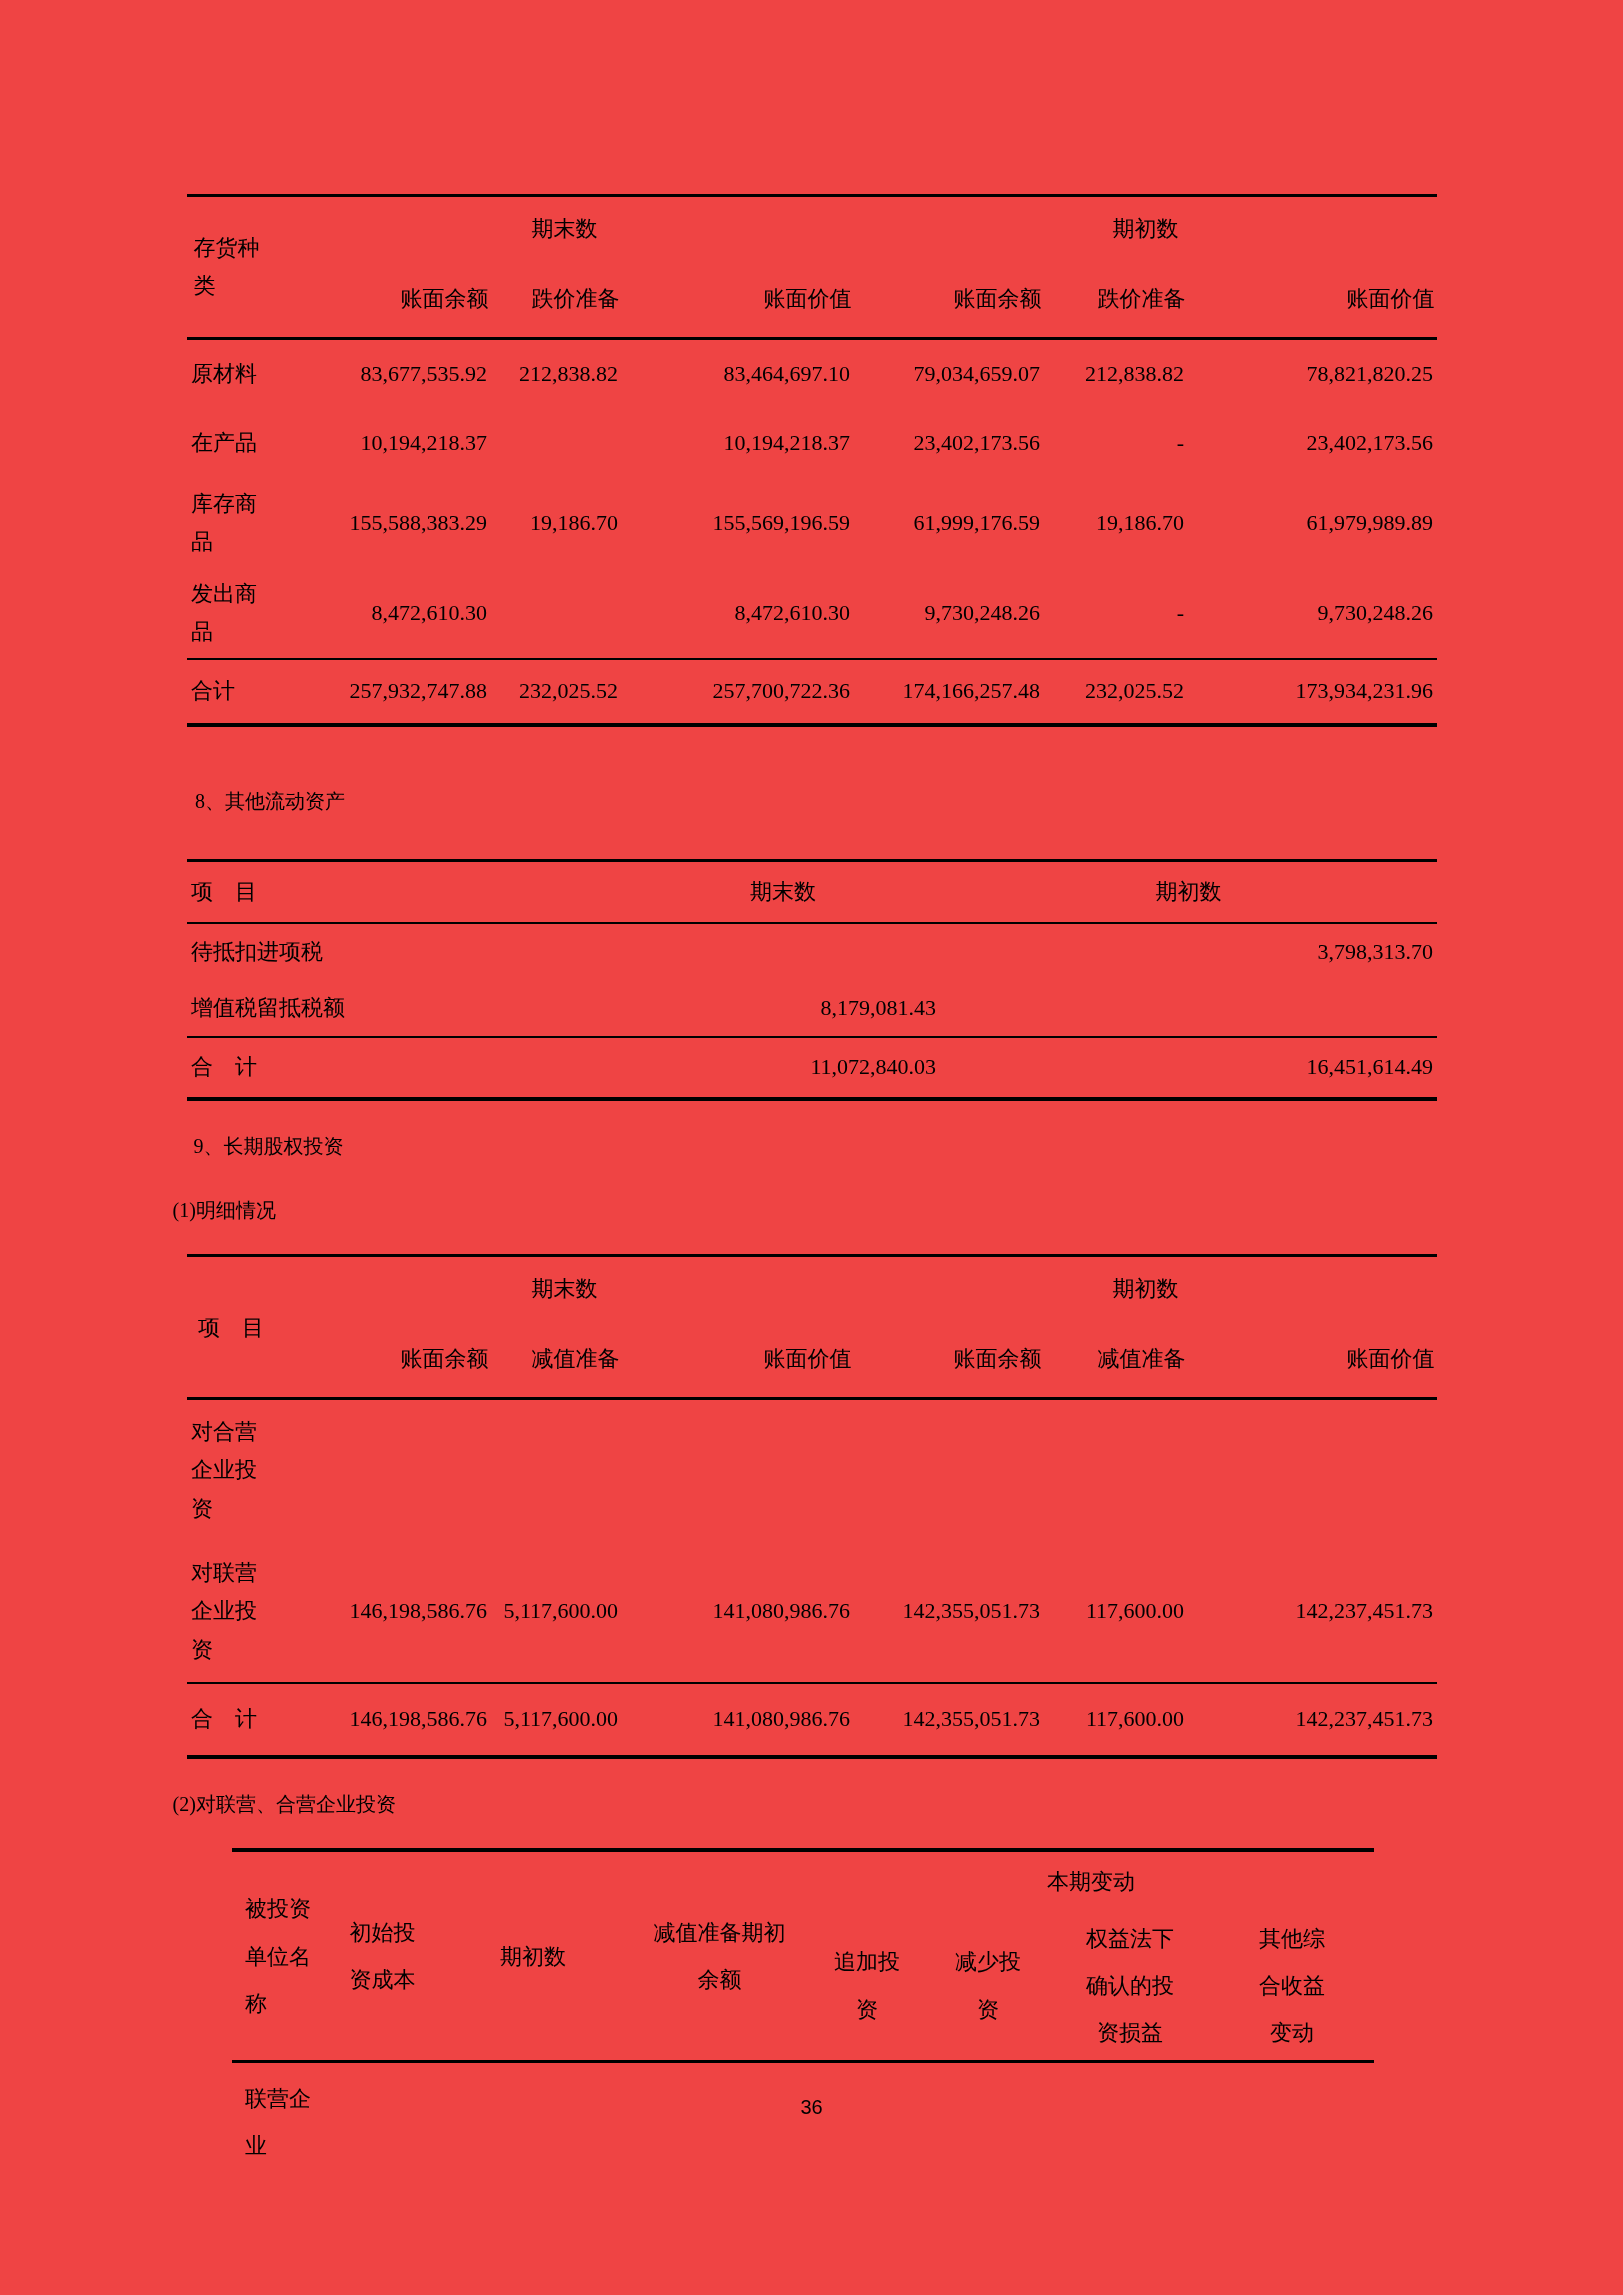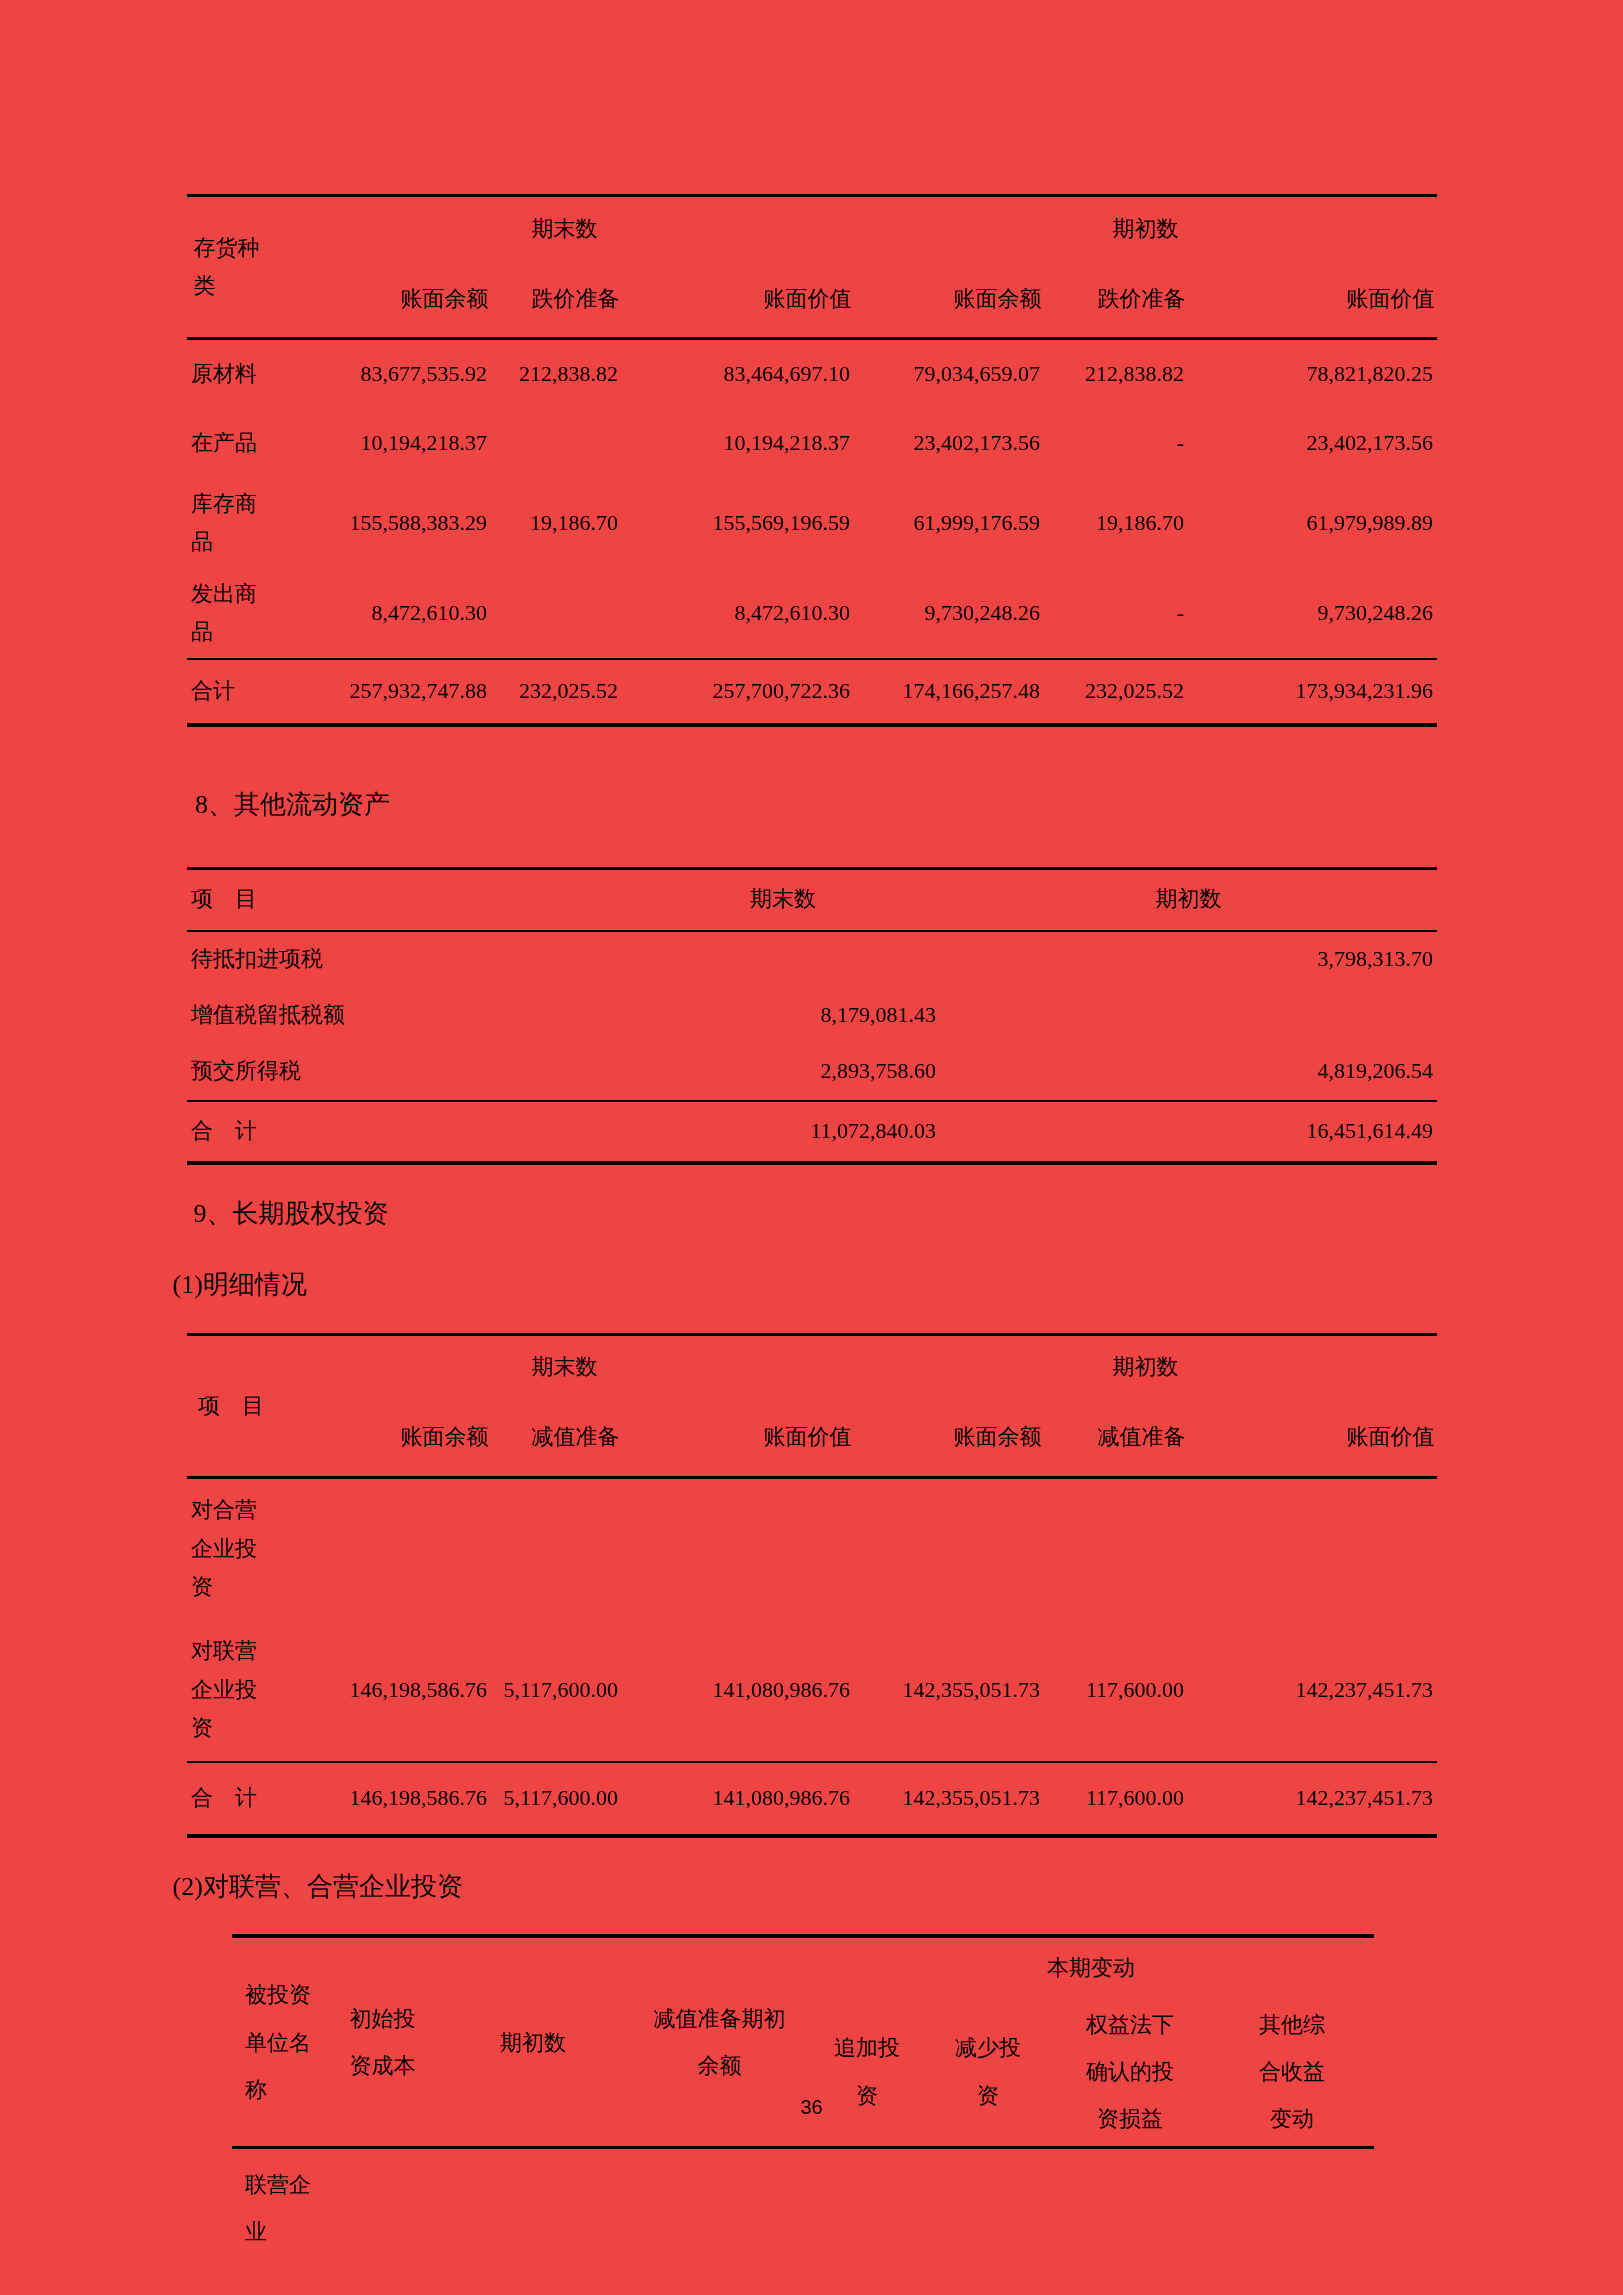--- a/index.html
+++ b/index.html
@@ -69,21 +69,21 @@
   .t4 .w { display:inline-block; vertical-align:middle; text-align:center; }
   .t4 .c0w { max-width:3.4em; text-align:left; }
   .t4 .c1w { max-width:3.4em; }
   .t4 .c3w { max-width:6.5em; }
   .t4 .c4w, .t4 .c5w, .t4 .c7w { max-width:3.4em; }
   .t4 .c6w { max-width:4.5em; }
   .t4 th.left, .t4 td.left { text-align:left; padding-left:13px; }
 
   
   .heading {
-    font-size:26px; font-weight:normal;
+    font-size:20px; font-weight:normal;
     margin:0; line-height:1.25;
   }
   .h8 { margin-top:62px; margin-left:7.9px; }
   .h9 { margin-top:33px; margin-left:6.5px; }
   .hsub { margin-top:39px; margin-left:-14.4px; }
   .hsub2 { margin-top:33px; }
 
   
   .page-number {
     position:absolute; left:0; top:2096px; width:1623px;
@@ -190,25 +190,20 @@
       <tbody>
         <tr>
           <td class="lbl">待抵扣进项税</td>
           <td class="num"></td>
           <td class="num">3,798,313.70</td>
         </tr>
         <tr>
           <td class="lbl">增值税留抵税额</td>
           <td class="num">8,179,081.43</td>
           <td class="num"></td>
-        </tr>
-        <tr>
-          <td class="lbl">预交所得税</td>
-          <td class="num">2,893,758.60</td>
-          <td class="num">4,819,206.54</td>
         </tr>
         <tr class="total-row boldrow">
           <td class="lbl">合　计</td>
           <td class="num normal">11,072,840.03</td>
           <td class="num">16,451,614.49</td>
         </tr>
       </tbody>
     </table>
 
     <h2 class="heading h9">9、长期股权投资</h2>

